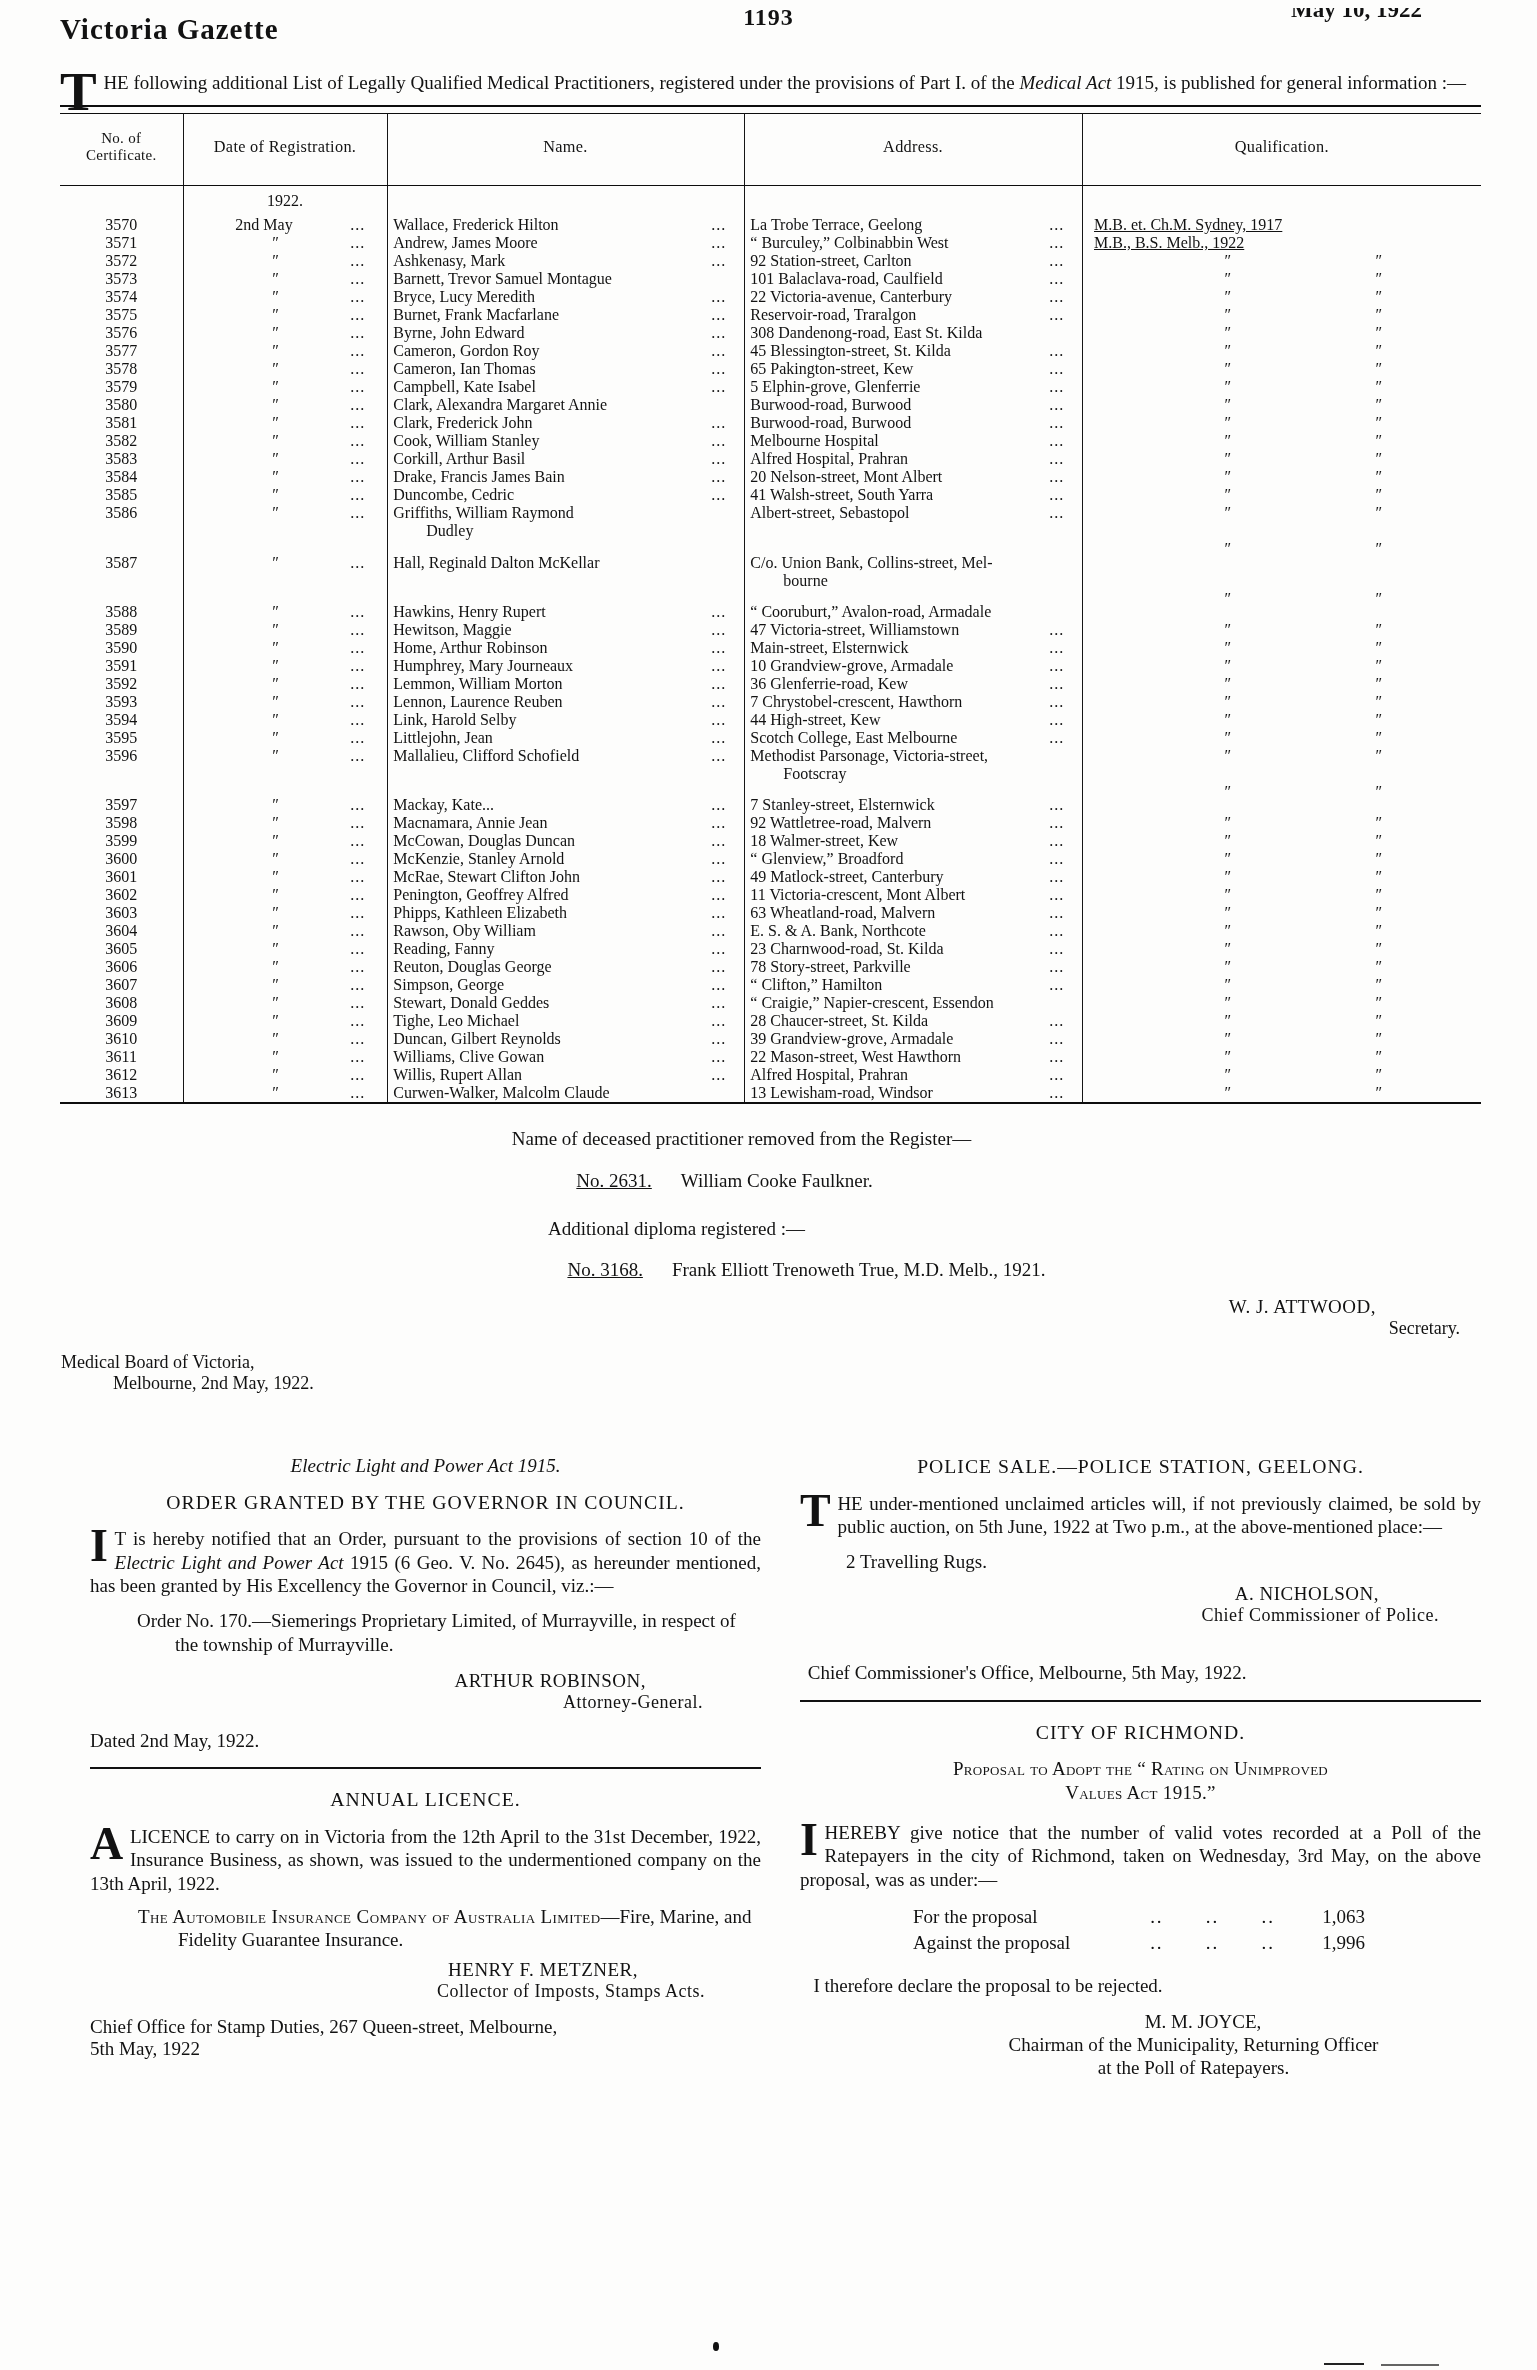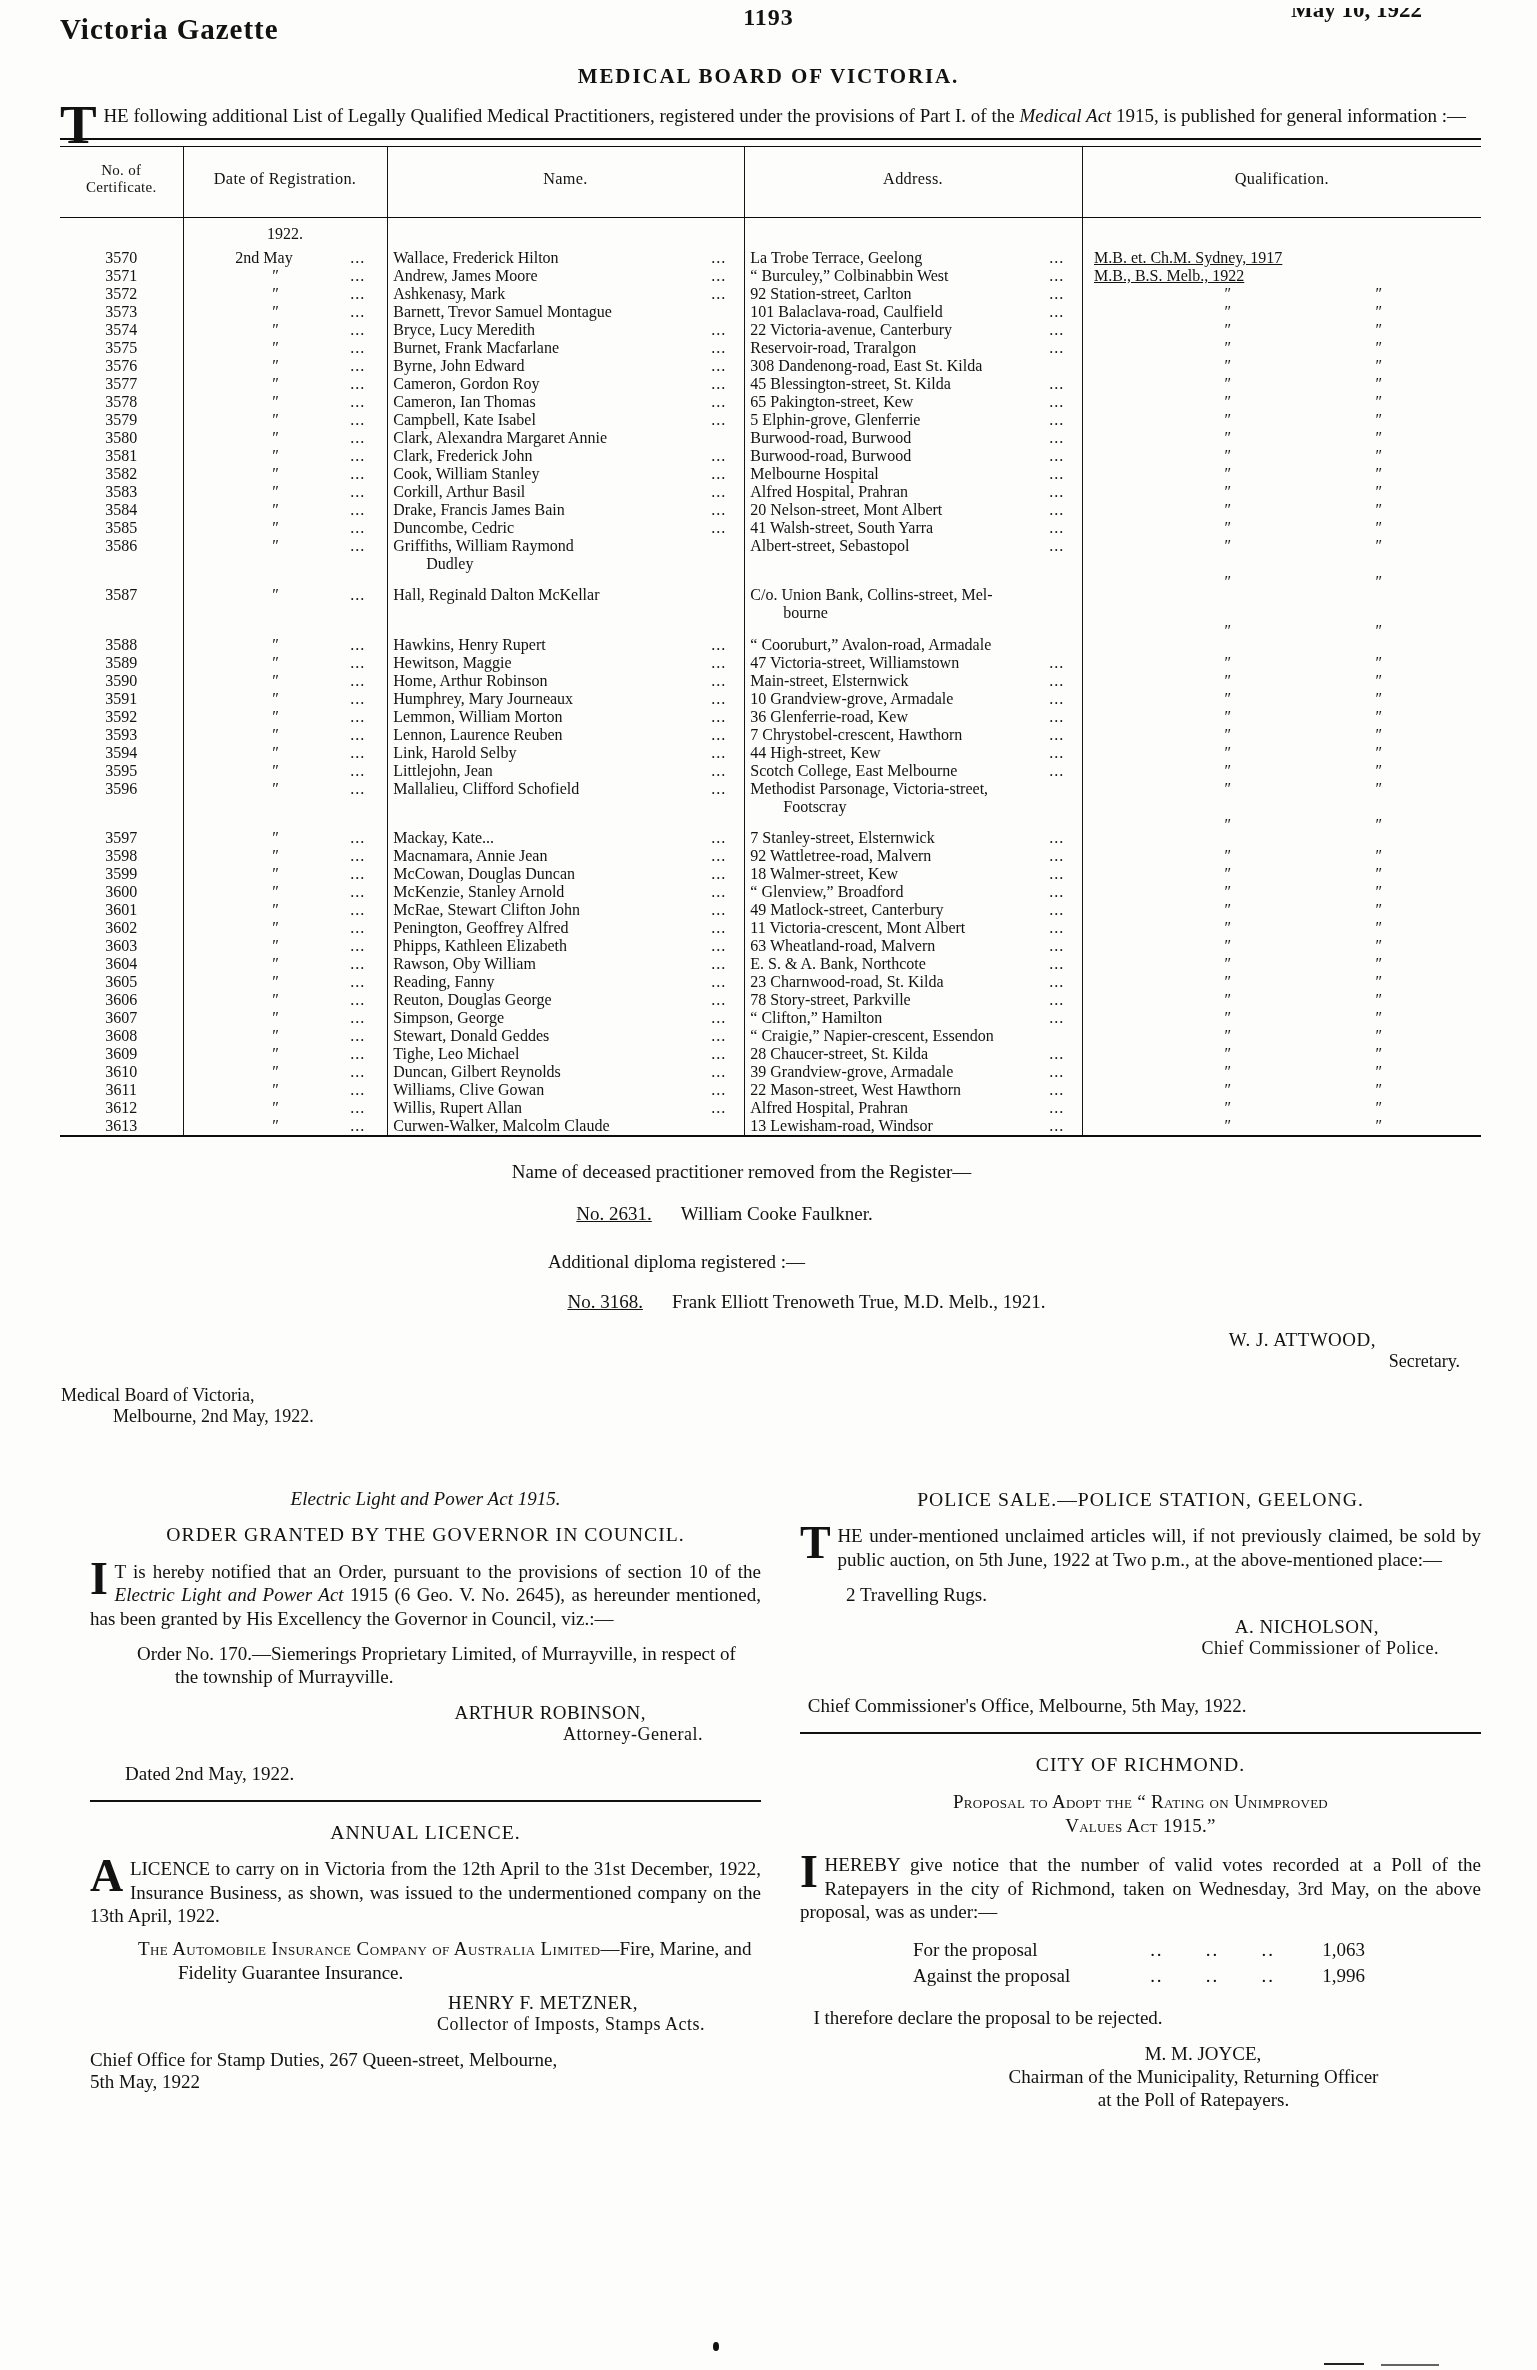--- a/index.html
+++ b/index.html
@@ -55,21 +55,21 @@
   
   .cols{display:flex;margin:61px 56px 0 90px;gap:39px;}
   .colL{width:674px;} .colR{width:684px;}
   .col p{font-size:19px;line-height:23.5px;text-align:justify;margin:0;}
   .act-title{font-style:italic;text-align:center;font-size:19px;margin-bottom:13.4px;}
   .sec-head{text-align:center;font-size:19.7px;letter-spacing:1px;margin:0 0 13.4px 0;}
   .order-block{margin:11.5px 0 0 85px;text-indent:-38px;padding-right:3.8px;font-size:19px;line-height:23.5px;}
   .sig-r{text-align:right;font-size:19px;letter-spacing:0.5px;}
   .sig-robinson{margin-top:13.4px;padding-right:115px;}
   .sig-robinson-role{padding-right:58px;font-size:18px;}
-  .dated{margin-top:17.3px;margin-left:35px;font-size:19px;}
+  .dated{margin-top:17.3px;font-size:19px;}
   .col-rule{border:none;border-top:2.1px solid #111;margin:15.4px 0 19px 0;}
   .company{margin:9.6px 0 0 88px !important;text-indent:-40px;font-size:19px;line-height:23.5px;text-align:left !important;}
   .sc{font-variant:small-caps;letter-spacing:0.4px;}
   .sig-metzner{margin-top:7.7px;padding-right:123px;}
   .sig-metzner-role{padding-right:56px;font-size:18px;}
   .office1{margin-top:13.4px;font-size:19px;}
   .office2{font-size:19px;margin-left:0;}
   .item-line{margin:11.5px 0 0 46px !important;text-align:left !important;}
   .sig-nicholson{margin-top:9.6px;padding-right:102px;}
   .sig-nicholson-role{padding-right:42px;font-size:18px;}
@@ -92,21 +92,20 @@
 <div class="page">
 
   <div class="masthead">
     <div class="gazette-title">Victoria Gazette</div>
     <div class="page-number">1193</div>
     <div class="issue-date-clip">
       <span>May 10, 1922</span>
     </div>
   </div>
 
-  <div class="board-title">MEDICAL BOARD OF VICTORIA.</div>
   <div class="intro">
     <span class="dropcap">T</span><span>HE following additional List of Legally Qualified Medical Practitioners, registered under the provisions of Part I. of the </span><i>Medical Act</i><span> 1915, is published for general information :—</span>
   </div>
 
   <div class="tbl-wrap">
     <table class="register">
       <colgroup>
         <col class="w-no">
           <col class="w-date">
           <col class="w-name">

